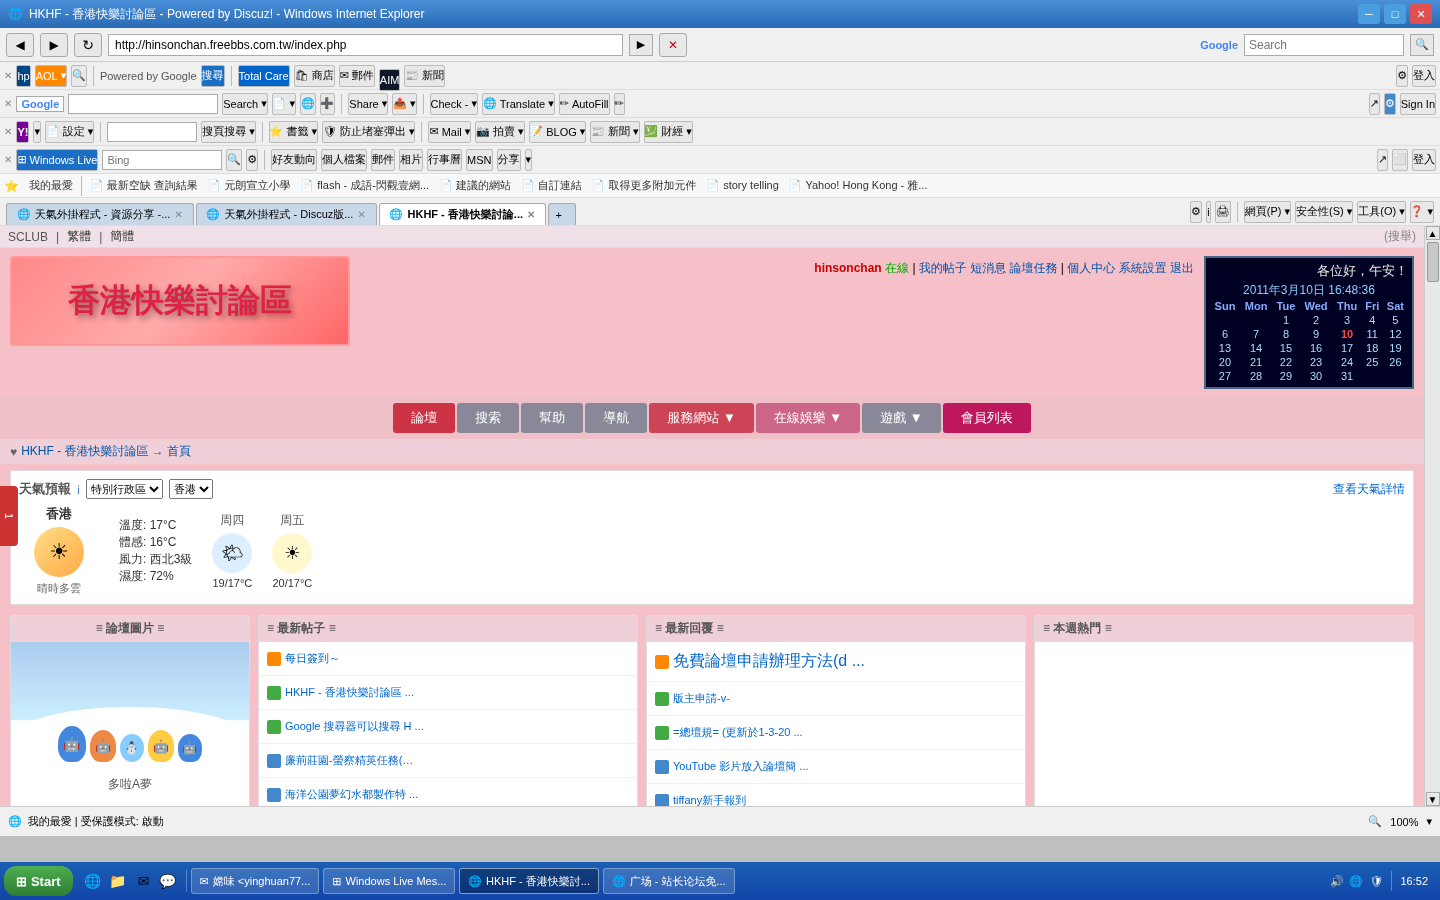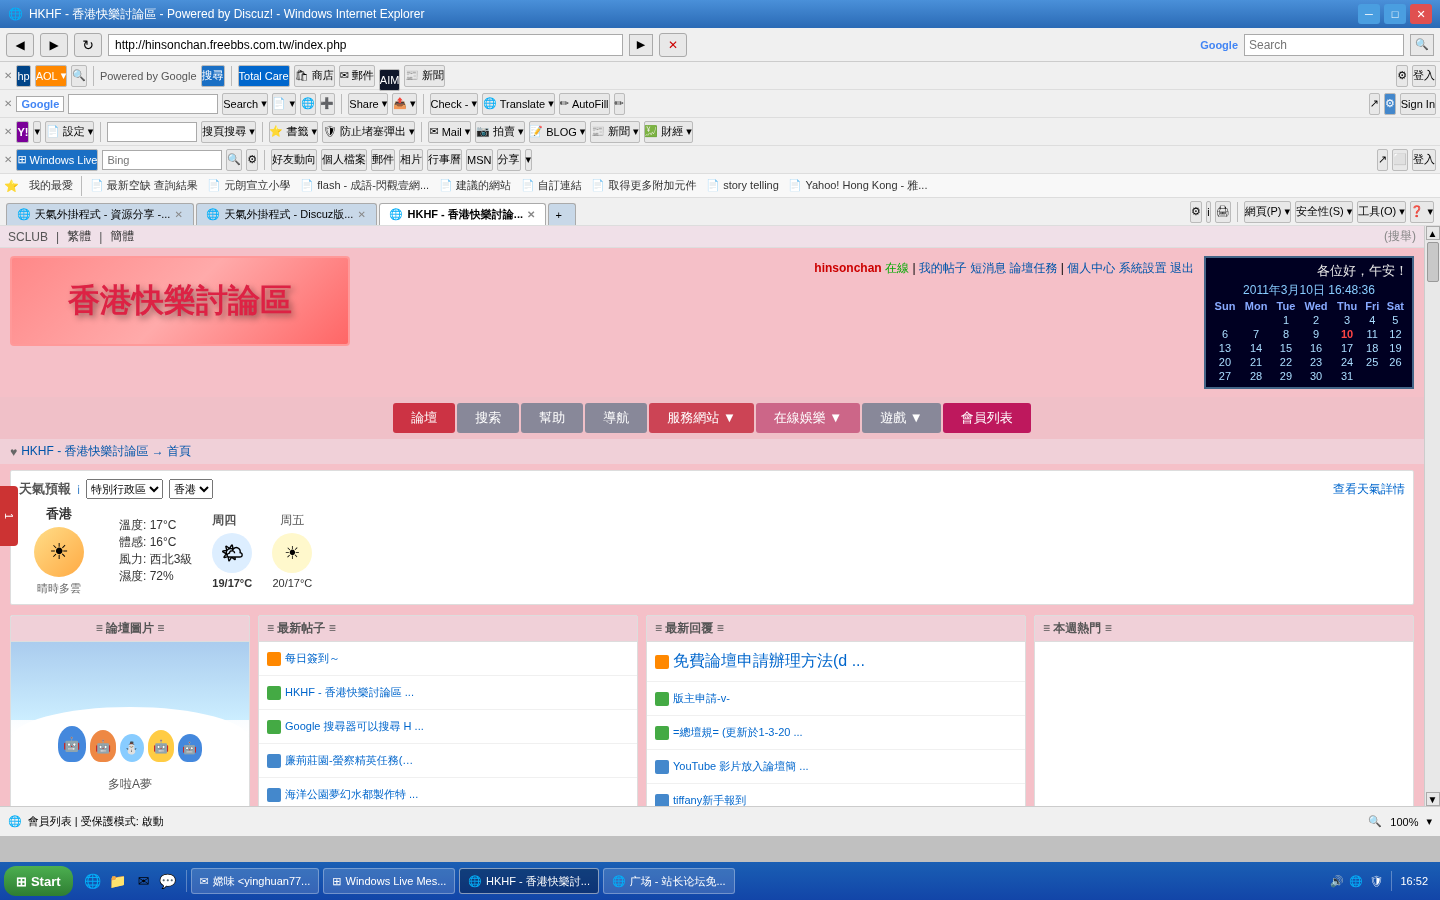--- a/index.html
+++ b/index.html
@@ -747,21 +747,21 @@
           <div style="font-size:13px;font-weight:bold;color:#333;">香港</div>
           <div style="width:50px;height:50px;background:linear-gradient(135deg,#ffdd88,#ffaa44);border-radius:50%;display:flex;align-items:center;justify-content:center;font-size:22px;margin:4px auto;">☀</div>
           <div style="font-size:11px;color:#666;">晴時多雲</div>
         </div>
         <div style="font-size:12px;color:#333;">
           <p>溫度: 17°C</p>
           <p>體感: 16°C</p>
           <p>風力: 西北3級</p>
           <p>濕度: 72%</p>
         </div>
-        <div style="text-align:left;font-weight:bold;">
+        <div style="text-align:center;">
           <div style="font-size:12px;color:#555;">周四</div>
           <div style="width:40px;height:40px;background:#ddeeff;border-radius:50%;display:flex;align-items:center;justify-content:center;font-size:18px;margin:4px auto;">🌤</div>
           <div style="font-size:11px;color:#333;">19/17°C</div>
         </div>
         <div style="text-align:center;">
           <div style="font-size:12px;color:#555;">周五</div>
           <div style="width:40px;height:40px;background:#fff8cc;border-radius:50%;display:flex;align-items:center;justify-content:center;font-size:18px;margin:4px auto;">☀</div>
           <div style="font-size:11px;color:#333;">20/17°C</div>
         </div>
       </div>
@@ -858,21 +858,21 @@
     <div style="flex:1;background:#e8e8e8;">
       <div style="width:12px;height:40px;background:#c8c8c8;border:1px solid #999;margin:2px auto;cursor:pointer;border-radius:2px;"></div>
     </div>
     <div style="width:14px;height:14px;background:#e8e8e8;border:1px solid #aaa;display:flex;align-items:center;justify-content:center;cursor:pointer;font-size:10px;">▼</div>
   </div>
 </div>
 
 <div id="statusbar">
   <div style="display:flex;align-items:center;gap:6px;">
     <span>🌐</span>
-    <span>會員列表 | 受保護模式: 啟動</span>
+    <span>我的最愛 | 受保護模式: 啟動</span>
   </div>
   <div style="display:flex;align-items:center;gap:8px;">
     <span>🔍</span>
     <span>100%</span>
     <span style="cursor:pointer;">▾</span>
   </div>
 </div>
 
 <div id="taskbar">
   <button class="start-btn">

